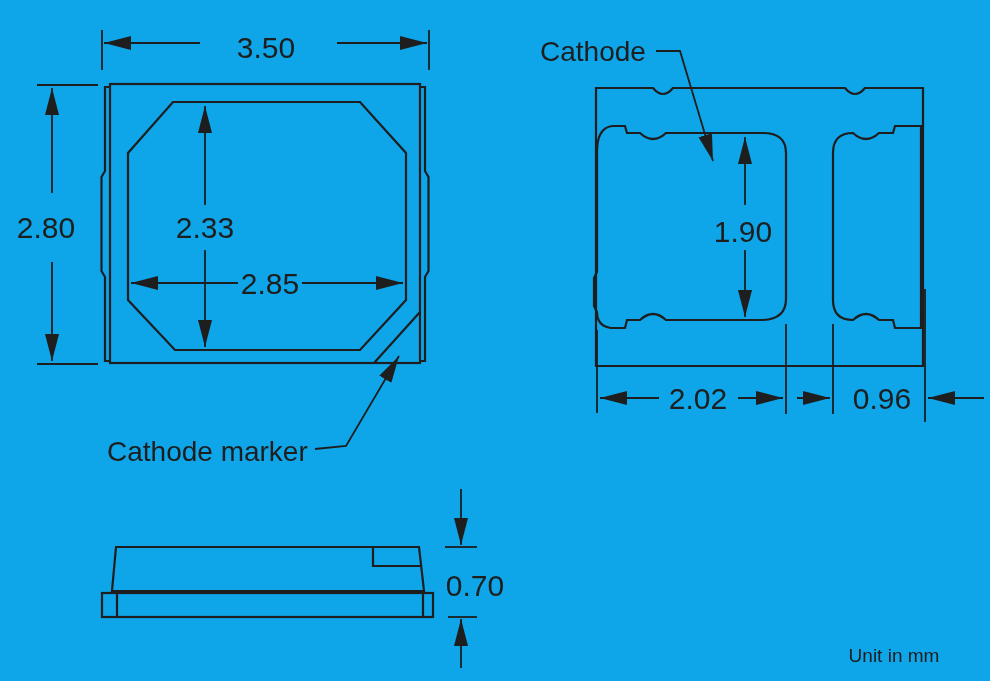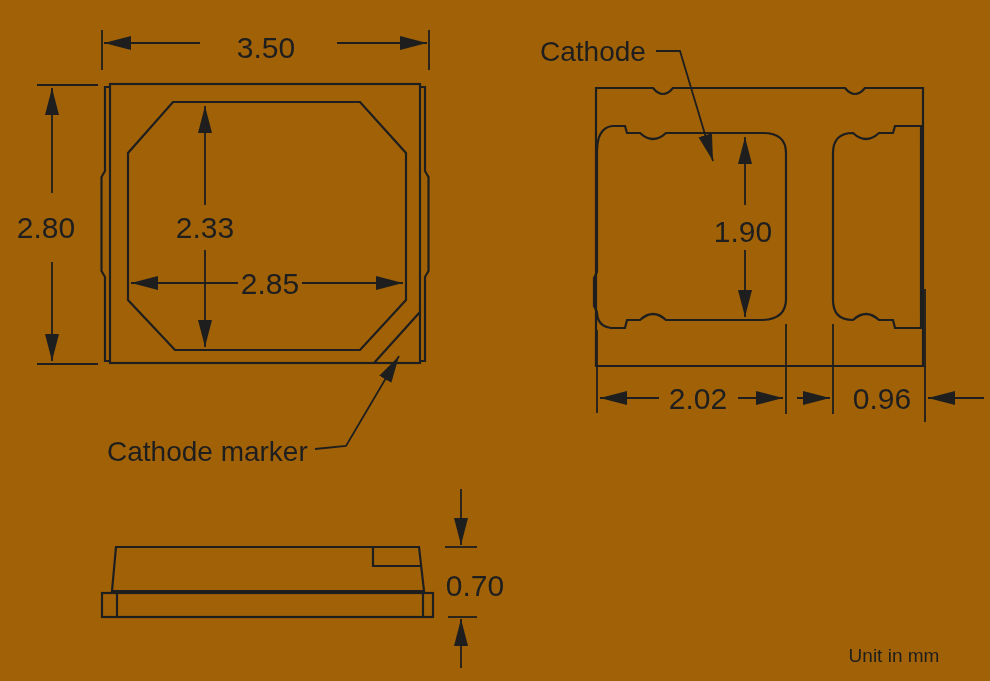--- a/index.html
+++ b/index.html
@@ -4,21 +4,21 @@
 <style>
   html, body {
     margin: 0;
     padding: 0;
     background: #ffffff;
   }
   .canvas {
     position: relative;
     width: 990px;
     height: 681px;
-    background: #a16207;
+    background: #0ea5e9;
     overflow: hidden;
   }
   svg text {
     font-family: "Liberation Sans", sans-serif;
     fill: #1e1e1e;
   }
   .dim-text   { font-size: 30px; }
   .label-text { font-size: 28px; }
   .note-text  { font-size: 19px; }
   .outline    { fill: none; stroke: #1e1e1e; stroke-width: 2.2px; }

